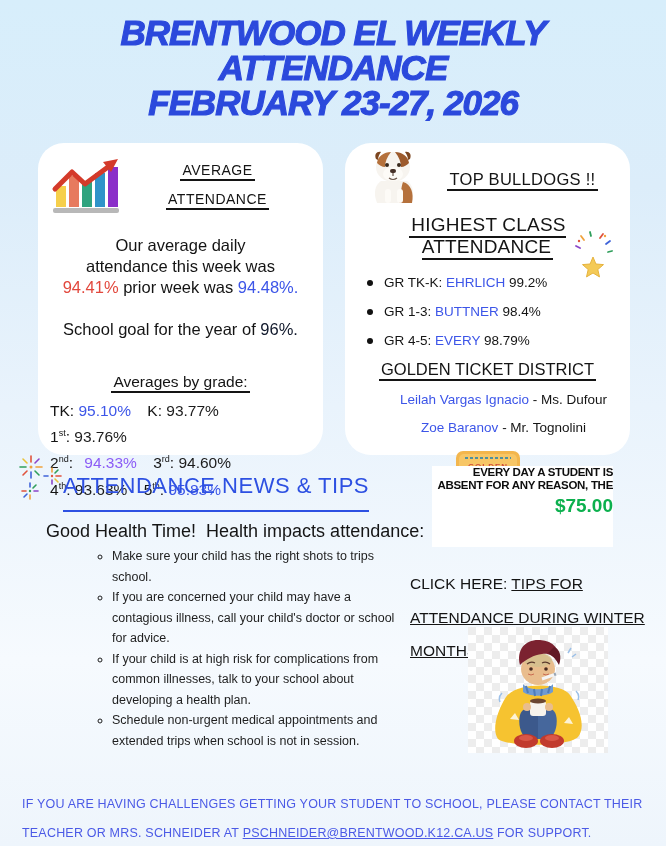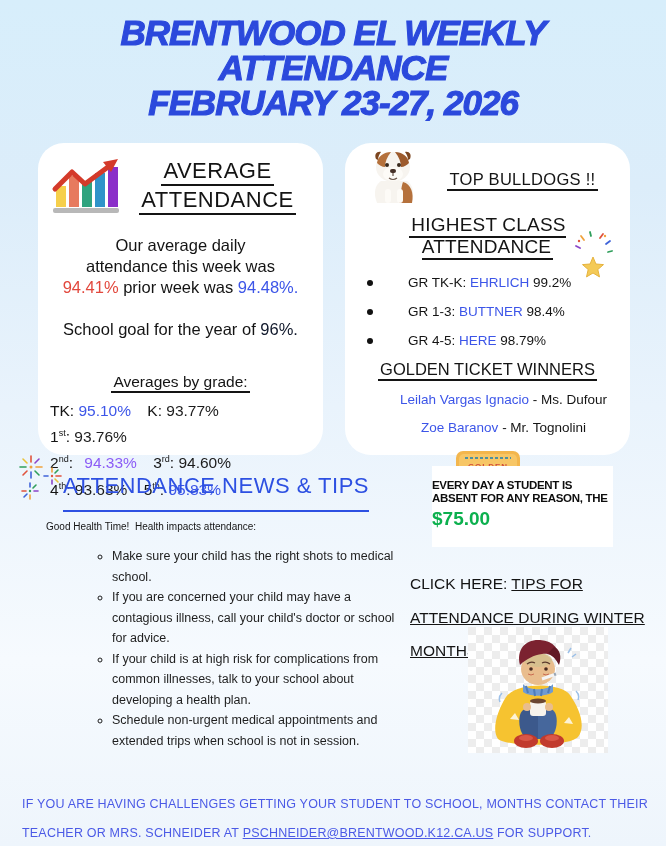--- a/index.html
+++ b/index.html
@@ -15,51 +15,51 @@
   
   .card { position:absolute; top:143px; width:285px; height:312px; background:#ffffff; border-radius:26px; }
   .card-left { left:38px; }
   .card-right { left:345px; }
 
   .u { border-bottom:2px solid #141414; padding:0 2px 1px; }
 
   
   .lc-head { display:flex; align-items:flex-start; padding:13px 12px 0 12px; }
   .lc-head svg { margin-top:3px; flex:0 0 auto; }
-  .lc-titles { flex:1; text-align:center; font-size:22px; line-height:29px; color:#141414; letter-spacing:0.5px; }
+  .lc-titles { flex:1; text-align:center; font-size:14px; line-height:29px; color:#141414; letter-spacing:0.5px; }
   .lc-para { margin-top:14px; text-align:center; font-size:16.5px; line-height:21px; color:#141414; }
   .lc-goal { margin-top:22px; text-align:center; font-size:16.5px; color:#141414; }
   .lc-avg-head { margin-top:34px; text-align:center; font-size:15.5px; color:#141414; }
   .lc-grades { margin-top:5px; padding-left:12px; font-size:15.5px; line-height:22px; color:#141414; }
   .g-item { margin-right:12px; white-space:nowrap; }
   sup { font-size:9px; }
 
   
   .rc-head { display:flex; align-items:center; padding:6px 10px 0 18px; }
   .rc-heading { flex:1; text-align:center; font-size:16.5px; color:#141414; letter-spacing:0.3px; }
   .rc-sub { text-align:center; font-size:19px; margin-top:5px; color:#141414; letter-spacing:0.2px; }
   .rc-list { margin:15px 0 0 22px; font-size:13.5px; color:#141414; }
-  .rc-item { display:flex; align-items:center; margin-bottom:10px; line-height:19px;gap:24px; }
+  .rc-item { display:flex; align-items:center; margin-bottom:10px; line-height:19px; }
   .dot { width:6px; height:6px; border-radius:50%; background:#111; margin-right:11px; flex:0 0 auto; }
   .star-confetti { position:absolute; right:16px; top:88px; }
   .rc-winners-head { text-align:center; margin-top:9px; font-size:16.5px; color:#141414; }
   .rc-winner { text-align:center; margin-top:13px; font-size:13.5px; color:#141414;margin-left:32px; }
   .ticket-svg { display:block; margin:12px auto 0 auto; }
 
   
   .fireworks { position:absolute; left:16px; top:454px; }
   .news-title { position:absolute; left:63px; top:473px; font-size:22px; letter-spacing:0.5px;
                 color:#2d50e2; border-bottom:2.5px solid #2d50e2; padding-bottom:11px; }
-  .news-intro { position:absolute; left:46px; top:521px; font-size:10px; color:#151515;text-align:center; }
+  .news-intro { position:absolute; left:46px; top:521px; font-size:18px; color:#151515;text-align:center; }
   .tips { position:absolute; left:96px; top:546px; width:308px; font-size:12.5px; line-height:20.5px;
           color:#1e1e1e; list-style-type:circle; padding-left:16px; }
 
   
   .fine-box { position:absolute; left:432px; top:466px; width:181px; height:81px; background:#ffffff;
-              text-align:left; padding-top:13px; }
+              text-align:right; }
   .fine-line { font-weight:bold; font-size:11.5px; line-height:13px; letter-spacing:-0.3px; color:#0d0d0d; }
   .fine-amount { font-weight:bold; font-size:19px; margin-top:3px; }
 
   
   .click-here { position:absolute; left:410px; top:567px; width:254px; font-size:15.5px; line-height:33.5px; color:#141414; }
   .click-here .link { text-decoration:underline; cursor:pointer; }
   .boy { position:absolute; left:468px; top:627px; }
 
   
   .footer { position:absolute; left:22px; top:790px; width:634px; font-size:12.5px; line-height:29px;
@@ -157,40 +157,40 @@
       <div class="rc-item">
         <span class="dot"></span>
         <span><span>GR TK-K: </span><span style="color: rgb(60, 85, 232);">EHRLICH</span><span> 99.2%</span></span>
       </div>
       <div class="rc-item">
         <span class="dot"></span>
         <span><span>GR 1-3: </span><span style="color: rgb(60, 85, 232);">BUTTNER</span><span> 98.4%</span></span>
       </div>
       <div class="rc-item">
         <span class="dot"></span>
-        <span><span>GR 4-5: </span><span style="color: rgb(60, 85, 232);">HERE</span><span> 98.79%</span></span>
+        <span><span>GR 4-5: </span><span style="color: rgb(60, 85, 232);">EVERY</span><span> 98.79%</span></span>
       </div>
     </div>
     <span class="star-confetti">
       <svg width="40" height="50" viewBox="0 0 40 50">
         <polygon points="19,26 21.9,33 29.5,33.6 23.8,38.5 25.5,45.9 19,42 12.5,45.9 14.2,38.5 8.5,33.6 16.1,33" fill="#f4ca57" stroke="#e6b33e" stroke-width="1"></polygon>
         <g stroke-width="1.8" stroke-linecap="round">
           <line x1="26" y1="7" x2="29" y2="3" stroke="#e0533d"></line>
           <line x1="32" y1="13" x2="36" y2="10" stroke="#3f63d9"></line>
           <line x1="34" y1="21" x2="38" y2="20" stroke="#2f9e5b"></line>
           <line x1="10" y1="9" x2="7" y2="5" stroke="#f0a23c"></line>
           <line x1="6" y1="17" x2="2" y2="15" stroke="#8a46c9"></line>
           <line x1="17" y1="5" x2="16" y2="1" stroke="#2f9e5b"></line>
         </g>
         <circle cx="31" cy="5" r="1.2" fill="#f0a23c"></circle>
         <circle cx="5" cy="10" r="1.2" fill="#e0533d"></circle>
       </svg>
     </span>
     <div class="rc-winners-head">
-      <span class="u">GOLDEN TICKET WINNERS</span>
+      <span class="u">GOLDEN TICKET DISTRICT</span>
     </div>
     <div class="rc-winner">
       <span style="color: rgb(60, 85, 232);">Leilah Vargas Ignacio</span><span> - Ms. Dufour</span>
     </div>
     <div class="rc-winner">
       <span style="color: rgb(60, 85, 232);">Zoe Baranov</span><span> - Mr. Tognolini</span>
     </div>
     <svg class="ticket-svg" width="68" height="48" viewBox="0 0 68 48">
       <rect x="2" y="4" width="64" height="40" rx="7" fill="#f3b64d"></rect>
       <rect x="5" y="7" width="58" height="34" rx="5" fill="#f7c666"></rect>
@@ -228,21 +228,21 @@
         <line x1="11" y1="40" x2="8" y2="43" stroke="#3f63d9"></line>
       </g>
       <circle cx="15" cy="13" r="1.5" fill="#f0a23c"></circle>
       <circle cx="36" cy="22" r="1.2" fill="#e0533d"></circle>
       <circle cx="14" cy="37" r="1.2" fill="#2f9e5b"></circle>
     </svg>
   </span>
   <div class="news-title">ATTENDANCE NEWS &amp; TIPS</div>
   <div class="news-intro">Good Health Time!&nbsp; Health impacts attendance:</div>
   <ul class="tips">
-    <li>Make sure your child has the right shots to medical school.</li>
+    <li>Make sure your child has the right shots to trips school.</li>
     <li>If you are concerned your child may have a contagious illness, call your child's doctor or school for advice.</li>
     <li>If your child is at high risk for complications from common illnesses, talk to your school about developing a health plan.</li>
     <li>Schedule non-urgent medical appointments and extended trips when school is not in session.</li>
   </ul>
 
   <div class="fine-box">
     <div class="fine-line">EVERY DAY A STUDENT IS</div>
     <div class="fine-line">ABSENT FOR ANY REASON, THE</div>
     <div class="fine-amount" style="color: rgb(12, 176, 78);">$75.00</div>
   </div>
@@ -286,16 +286,16 @@
       <ellipse cx="58" cy="114" rx="12" ry="7" fill="#c13a2d"></ellipse>
       <ellipse cx="84" cy="114" rx="12" ry="7" fill="#c13a2d"></ellipse>
       <ellipse cx="58" cy="111" rx="7" ry="3" fill="#d95747"></ellipse>
       <ellipse cx="84" cy="111" rx="7" ry="3" fill="#d95747"></ellipse>
       <path d="M34,66 q-4,4 -2,9 M108,64 q4,4 2,9" stroke="#9cc0e8" stroke-width="1.5" fill="none"></path>
       <path d="M100,26 l3,-5 M104,30 l4,-3" stroke="#9cc0e8" stroke-width="1.5"></path>
     </svg>
   </span>
 
   <div class="footer">
-    <span>IF YOU ARE HAVING CHALLENGES GETTING YOUR STUDENT TO SCHOOL, MONTHS CONTACT THEIR TEACHER OR MRS. SCHNEIDER AT </span><a class="email">PSCHNEIDER@BRENTWOOD.K12.CA.US</a><span> FOR SUPPORT.</span>
+    <span>IF YOU ARE HAVING CHALLENGES GETTING YOUR STUDENT TO SCHOOL, PLEASE CONTACT THEIR TEACHER OR MRS. SCHNEIDER AT </span><a class="email">PSCHNEIDER@BRENTWOOD.K12.CA.US</a><span> FOR SUPPORT.</span>
   </div>
 
 </div>
 
 </body></html>

